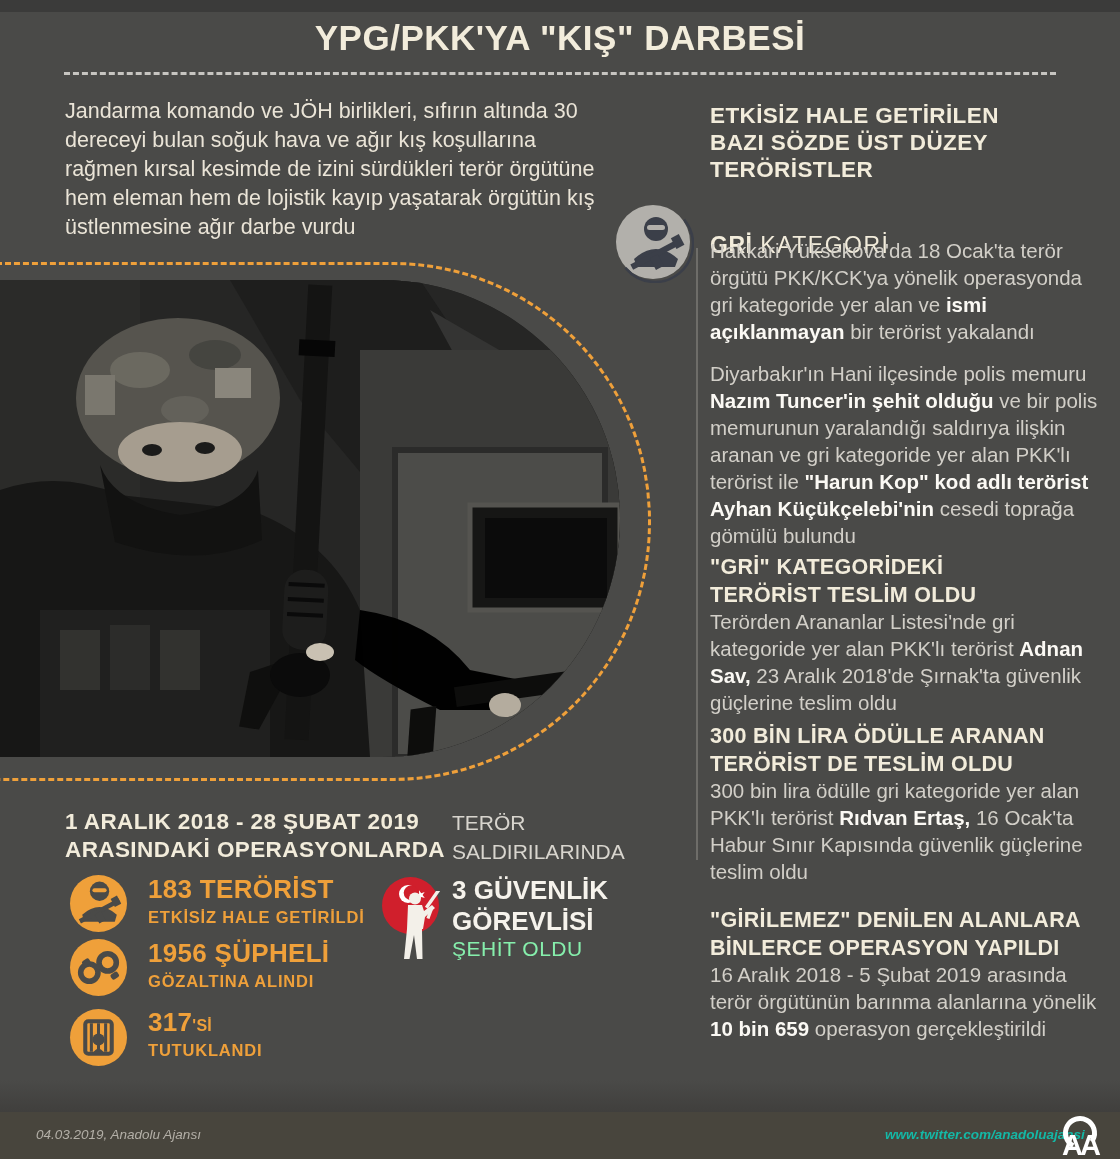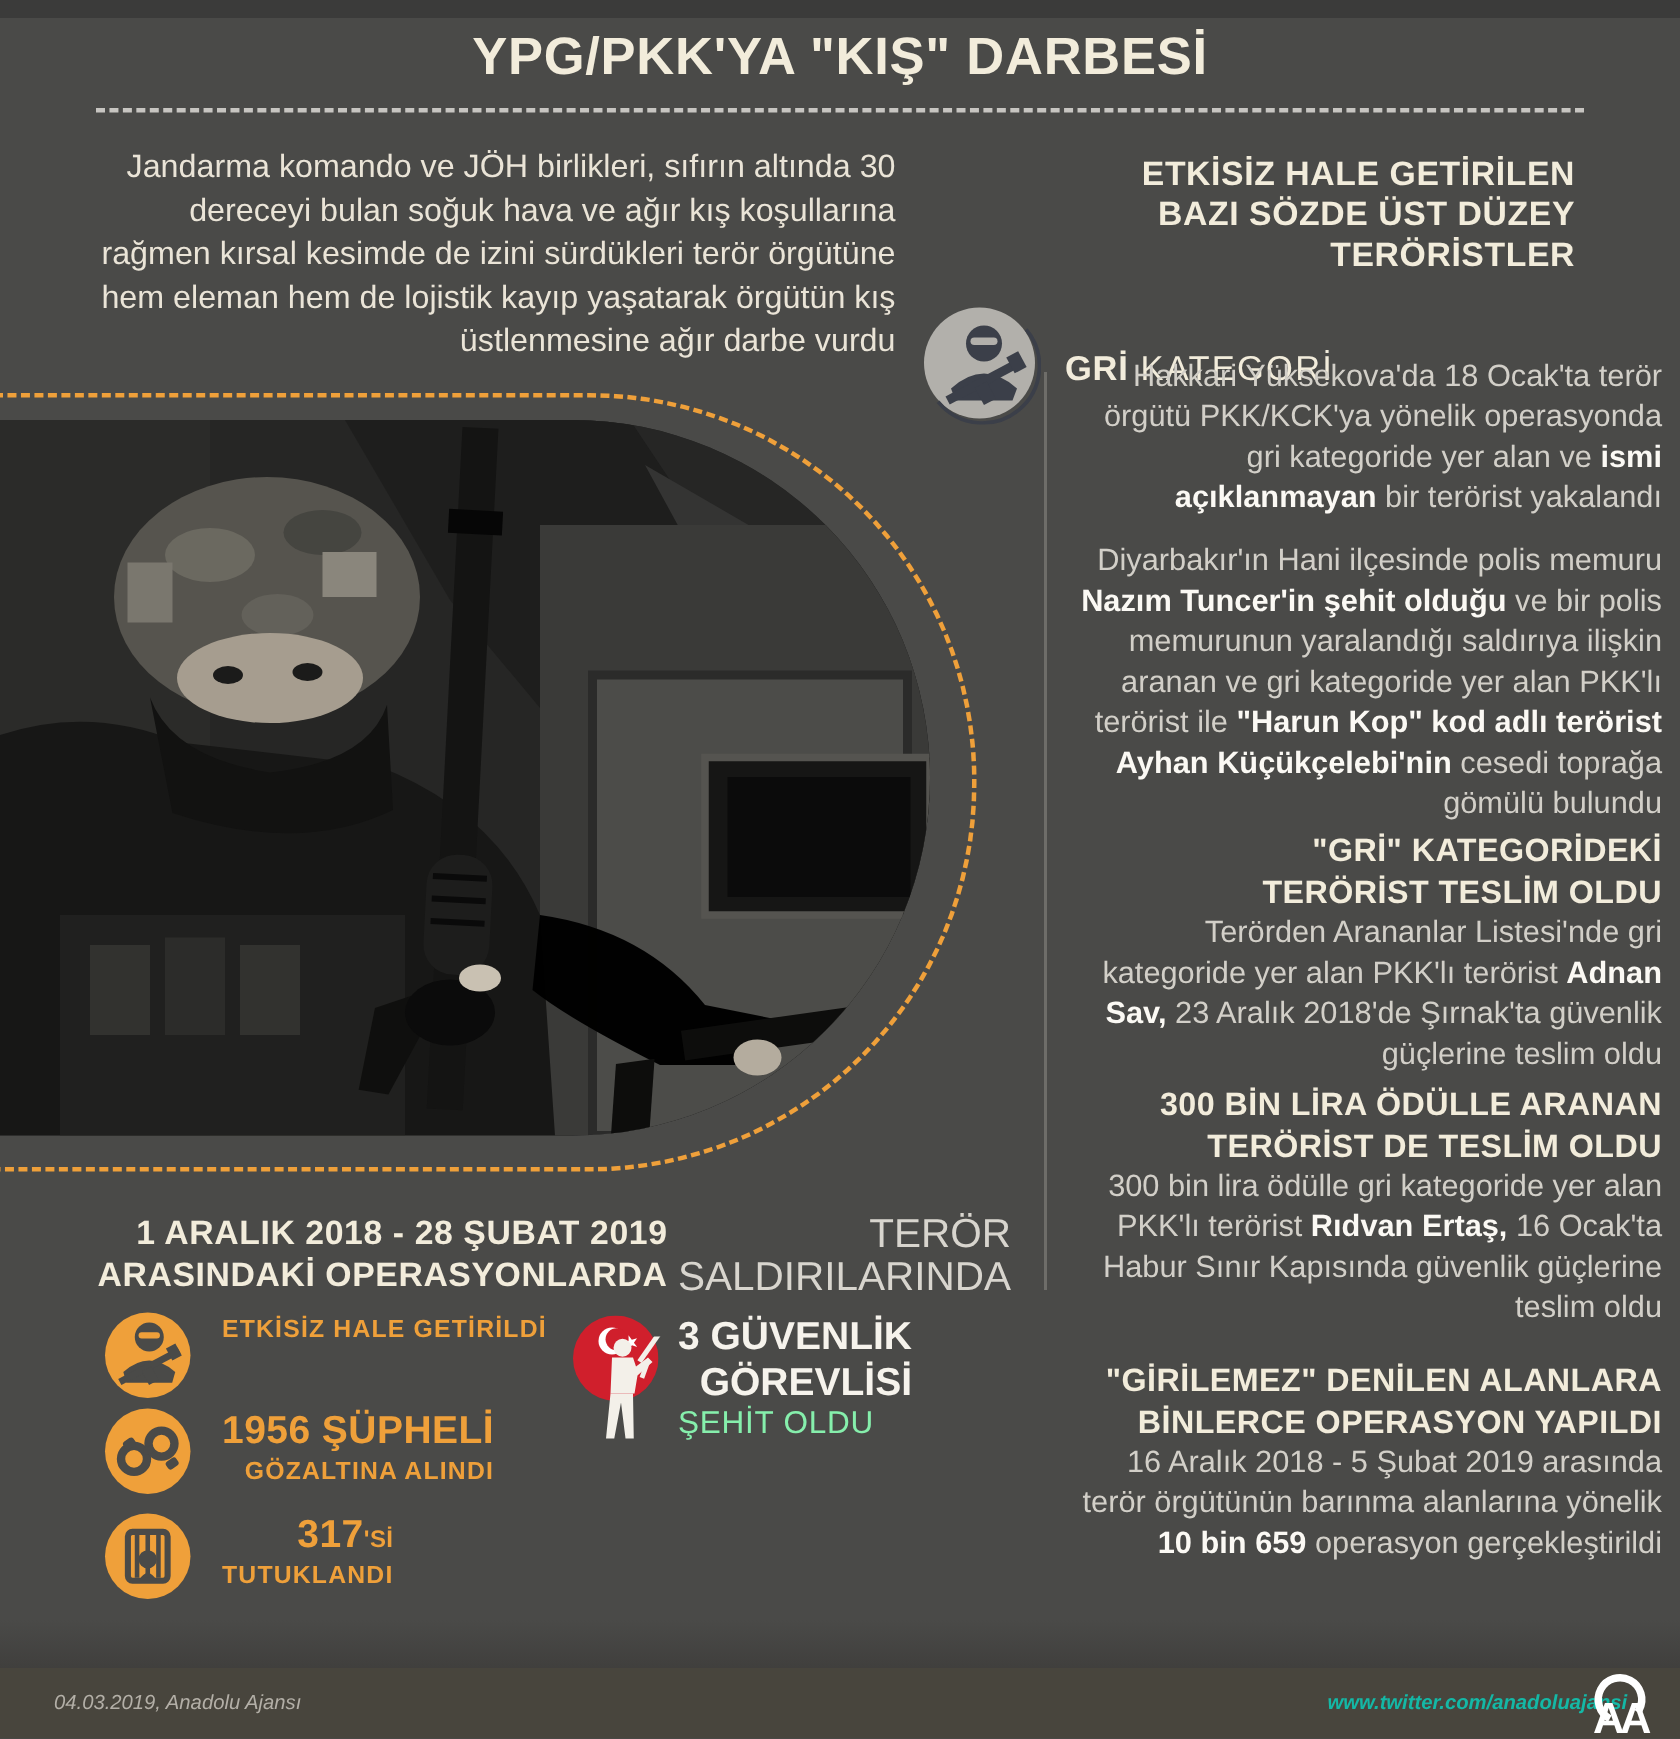--- a/index.html
+++ b/index.html
@@ -1,19 +1,19 @@
 <!DOCTYPE html>
 <html><head>
 <meta charset="utf-8">
 <style>
   html,body{margin:0;padding:0;}
   body{width:1120px;height:1159px;position:relative;overflow:hidden;
        background:#4a4a48;font-family:"Liberation Sans",sans-serif;
        -webkit-font-smoothing:antialiased;}
-  .abs{position:absolute;text-align:right;}
+  .abs{position:absolute;}
   
   .top-strip{left:0;top:0;width:1120px;height:12px;background:#3b3b3a;}
   
   .title{left:0;top:18px;width:1120px;text-align:center;color:#f2ecdb;
          font-size:35px;font-weight:bold;letter-spacing:.5px;}
   .rule-dashed{left:64px;top:72px;width:992px;height:0;
                border-top:3px dashed #c7c5c1;}
   
   .intro{left:65px;top:97px;width:532px;color:#eae4d7;font-size:21.5px;
          line-height:29px;}
@@ -40,21 +40,21 @@
          line-height:28px;letter-spacing:.3px;white-space:pre-line;}
   
   .stats-h{left:65px;top:808px;color:#f2ecdb;font-size:22.5px;font-weight:bold;
            line-height:28px;letter-spacing:.4px;white-space:pre-line;}
   .stat-circle{width:57px;height:57px;border-radius:50%;background:#efa03a;
                display:flex;align-items:center;justify-content:center;}
   .stat-value{color:#efa03a;font-size:26px;font-weight:bold;letter-spacing:.3px;}
   .stat-suffix{font-size:16px;font-weight:bold;}
   .stat-label{color:#efa03a;font-size:16.5px;letter-spacing:.8px;margin-top:3px;font-weight:bold;}
   
-  .martyr-pre{left:452px;top:808px;color:#d8d5ce;font-size:27px;line-height:29px;
+  .martyr-pre{left:452px;top:808px;color:#d8d5ce;font-size:21px;line-height:29px;
               white-space:pre-line;}
   .flag-circle{left:382px;top:877px;width:57px;height:57px;}
   .soldier-sil{left:394px;top:891px;width:50px;height:72px;}
   .martyr-value{left:452px;top:875px;color:#f6f3ec;font-size:26px;
                 font-weight:bold;line-height:31px;white-space:pre-line;}
   .martyr-label{left:452px;top:937px;color:#86efac;font-size:21px;
                 letter-spacing:.5px;}
   
   .pre-footer-shade{left:0;top:1080px;width:1120px;height:32px;
                     background:linear-gradient(#4a4a48,#403f3d);}
@@ -182,20 +182,21 @@
       <path d="M12,39 Q29,24 46,39 L44,46 L14,46 Z"></path>
       <g transform="rotate(-28 29 35)">
         <rect x="7" y="33" width="44" height="4.5"></rect>
         <rect x="23" y="36" width="7" height="10"></rect>
         <rect x="44" y="30" width="7" height="9"></rect>
       </g>
     </g>
   </svg>
 </div>
 <div class="abs" style="left:148px;top:874px">
+  <div class="stat-value"><span>183 TERÖRİST</span><span class="stat-suffix"></span></div>
   <div class="stat-label">ETKİSİZ HALE GETİRİLDİ</div>
 </div>
 
 <div class="abs stat-circle" style="left:70px;top:939px">
   <svg width="57" height="57" viewBox="0 0 56 56">
     <g fill="none" stroke="#4a4a48" stroke-width="5.5">
       <circle cx="19" cy="33" r="8.5"></circle>
       <circle cx="37" cy="23" r="8.5"></circle>
     </g>
     <g fill="#4a4a48">

